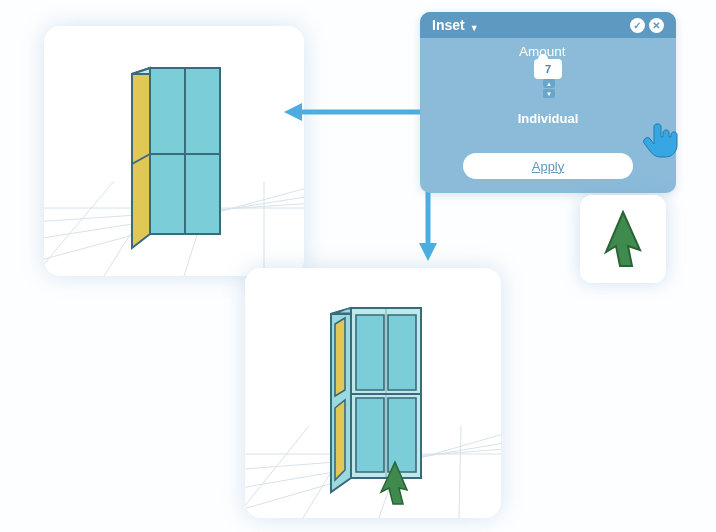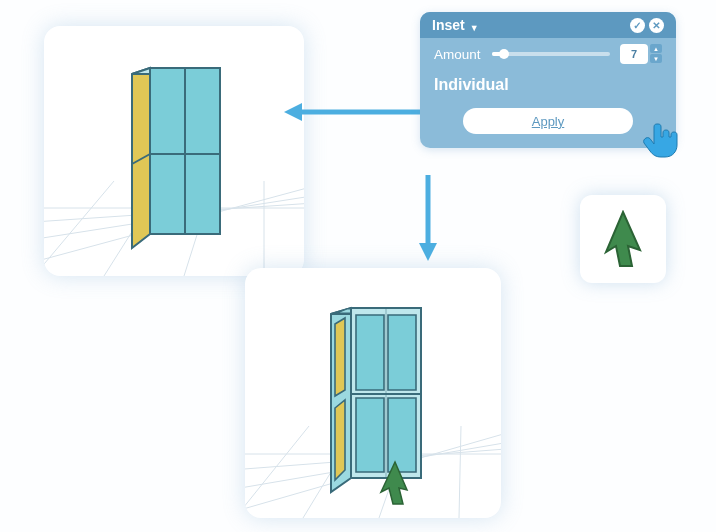--- a/index.html
+++ b/index.html
@@ -37,52 +37,52 @@
   .panel-title .tri { font-size: 9px; }
   .hdr-icons { display: flex; gap: 4px; }
   .hdr-icon {
     width: 15px; height: 15px; border-radius: 50%;
     background: #fff; display: flex; align-items: center; justify-content: center;
     color: #5d99c0; font-size: 10px; font-weight: bold;
   }
   .panel-row {
     display: flex; align-items: center;
     padding: 6px 14px;
-    color: #fff; font-size: 13.5px;
+    color: #fff; font-size: 13.5px; flex-direction: column;
   }
   .panel-row.amount .label { width: 58px; }
   .slider-track {
     flex: 1; height: 4px; background: #c9dfed; border-radius: 3px;
     position: relative; margin-right: 10px;
   }
   .slider-fill { position:absolute; left:0; top:0; bottom:0; width:10%; background:#fff; border-radius:3px; }
   .slider-thumb { position:absolute; left:10%; top:50%; transform:translate(-50%,-50%); width:10px; height:10px; border-radius:50%; background:#fff; }
   .num-input {
     width: 28px; height: 20px; background: #fff; border-radius: 4px;
     display: flex; align-items: center; justify-content: center;
     color: #4a7fa3; font-size: 11px; font-weight: 600;
   }
   .spinner { display:flex; flex-direction:column; margin-left:2px; }
   .spinner-btn {
     width: 12px; height: 9px; background:#6aa6cc; color:#fff;
     font-size:6px; display:flex; align-items:center; justify-content:center;
     border-radius:2px; margin-bottom:1px;
   }
-  .panel-row.bold .label { font-weight: 700; font-size: 16px; }
+  .panel-row.bold .label { font-weight: 700; font-size: 13px; }
   .toggle {
     width: 40px; height: 20px; background: #c9dfed; border-radius: 10px;
     position: relative; margin-left: auto;
   }
   .toggle-knob {
     position:absolute; right:2px; top:2px; width:16px; height:16px;
     background:#fff; border-radius:50%;
     box-shadow: inset 0 0 0 3px #d0e4f0;
   }
   .apply-btn {
-    display:block; margin: 8px auto 0; width: 170px; height: 26px;
+    display:block; margin: 21px auto 0; width: 170px; height: 26px;
     background:#fff; border-radius: 13px; border:none;
     color:#5d99c0; font-size:13px; font-weight:500;
     display:flex; align-items:center; justify-content:center;text-decoration:underline;
   }
 
   
   .hand {
     position:absolute; left: 640px; top: 118px; width: 44px; height: 44px;
   }
 

